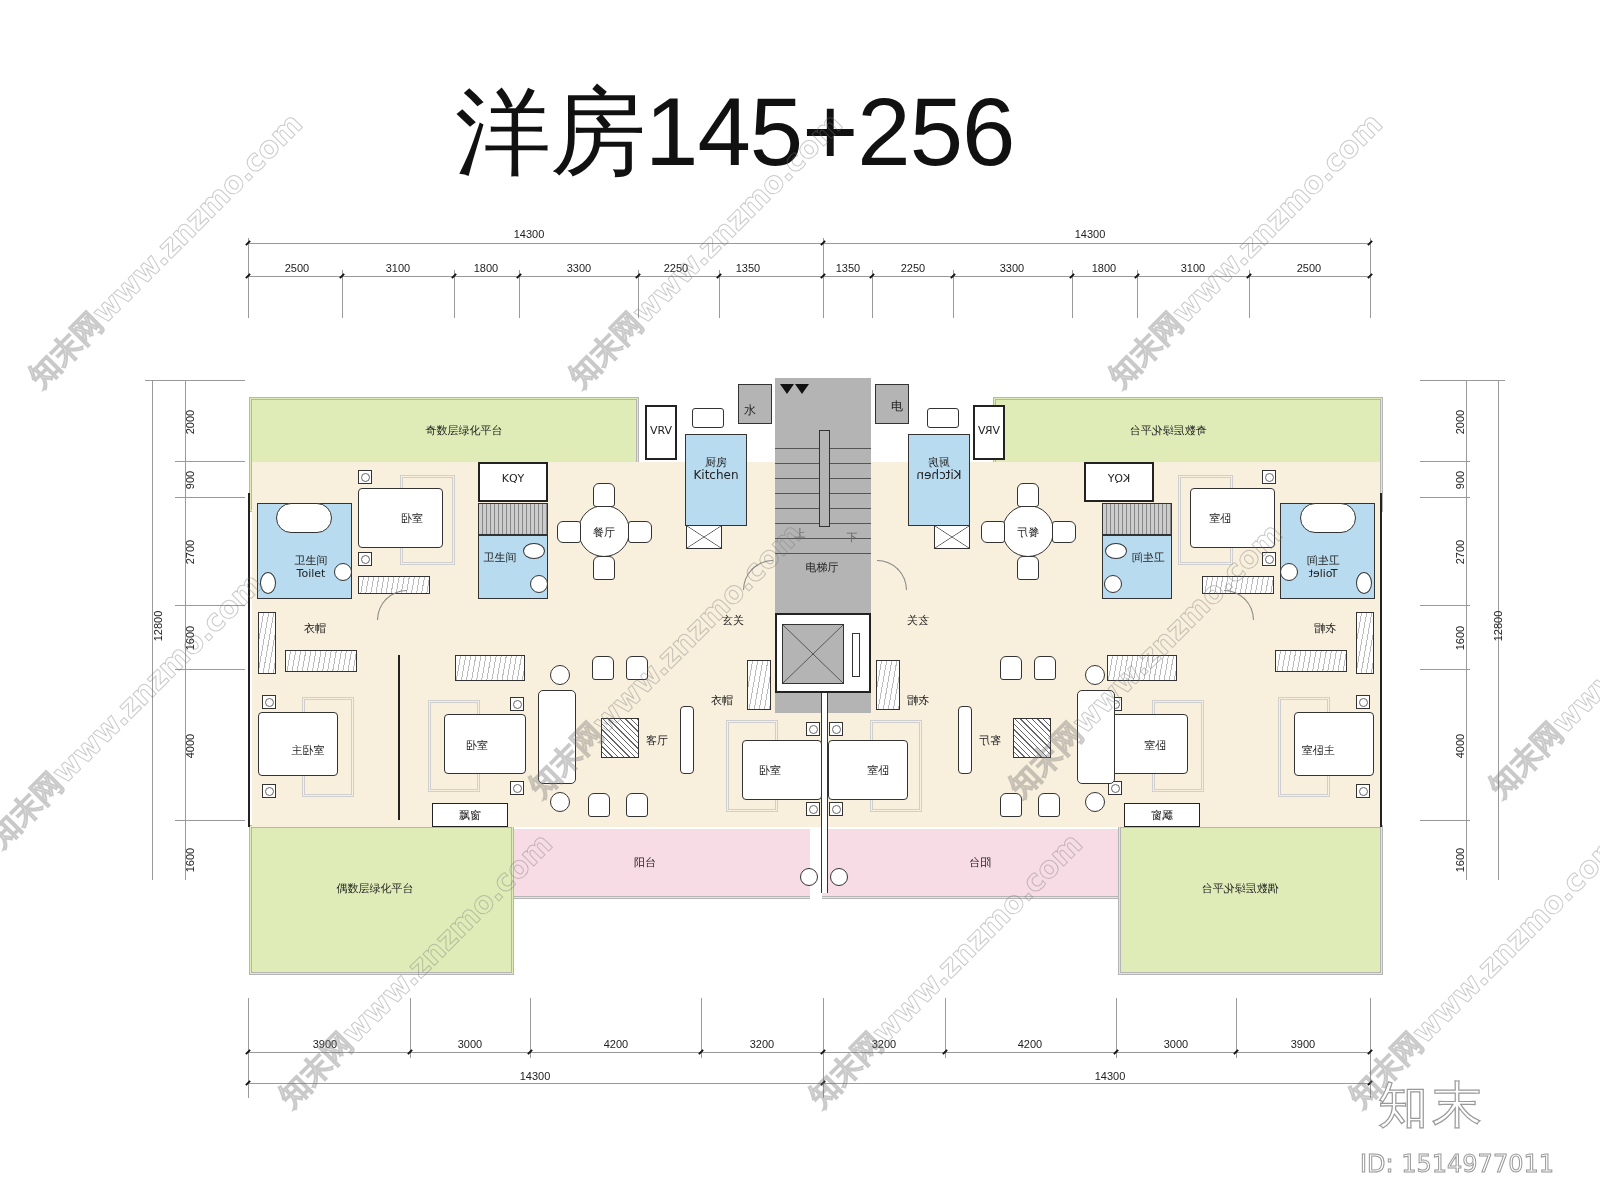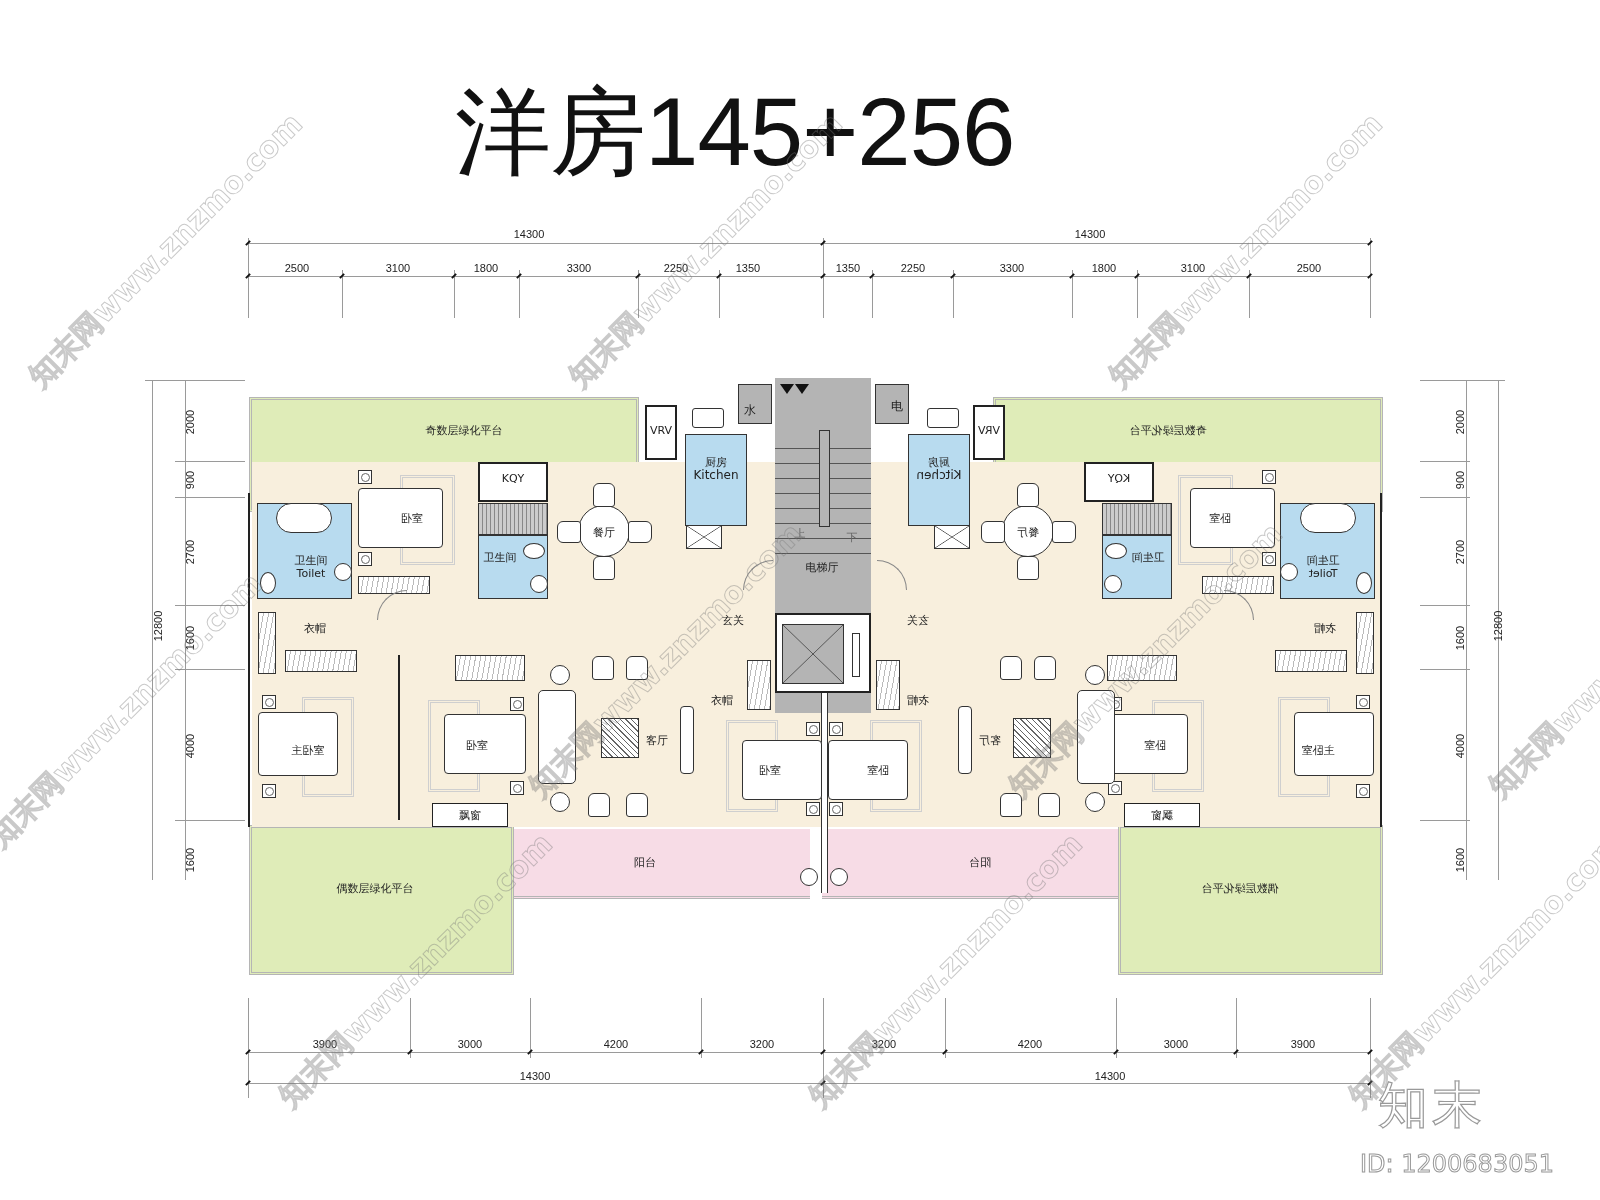--- a/index.html
+++ b/index.html
@@ -367,14 +367,14 @@
   <div class="wm" style="left:520px;top:230px;">知末网www.znzmo.com</div>
   <div class="wm" style="left:1060px;top:230px;">知末网www.znzmo.com</div>
   <div class="wm" style="left:-60px;top:690px;">知末网www.znzmo.com</div>
   <div class="wm" style="left:480px;top:640px;">知末网www.znzmo.com</div>
   <div class="wm" style="left:960px;top:640px;">知末网www.znzmo.com</div>
   <div class="wm" style="left:1440px;top:640px;">知末网www.znzmo.com</div>
   <div class="wm" style="left:230px;top:950px;">知末网www.znzmo.com</div>
   <div class="wm" style="left:760px;top:950px;">知末网www.znzmo.com</div>
   <div class="wm" style="left:1300px;top:950px;">知末网www.znzmo.com</div>
   <div class="brand">知末</div>
-  <div class="id">ID: 1200683051</div>
+  <div class="id">ID: 1514977011</div>
 </div>
 
 </body></html>

